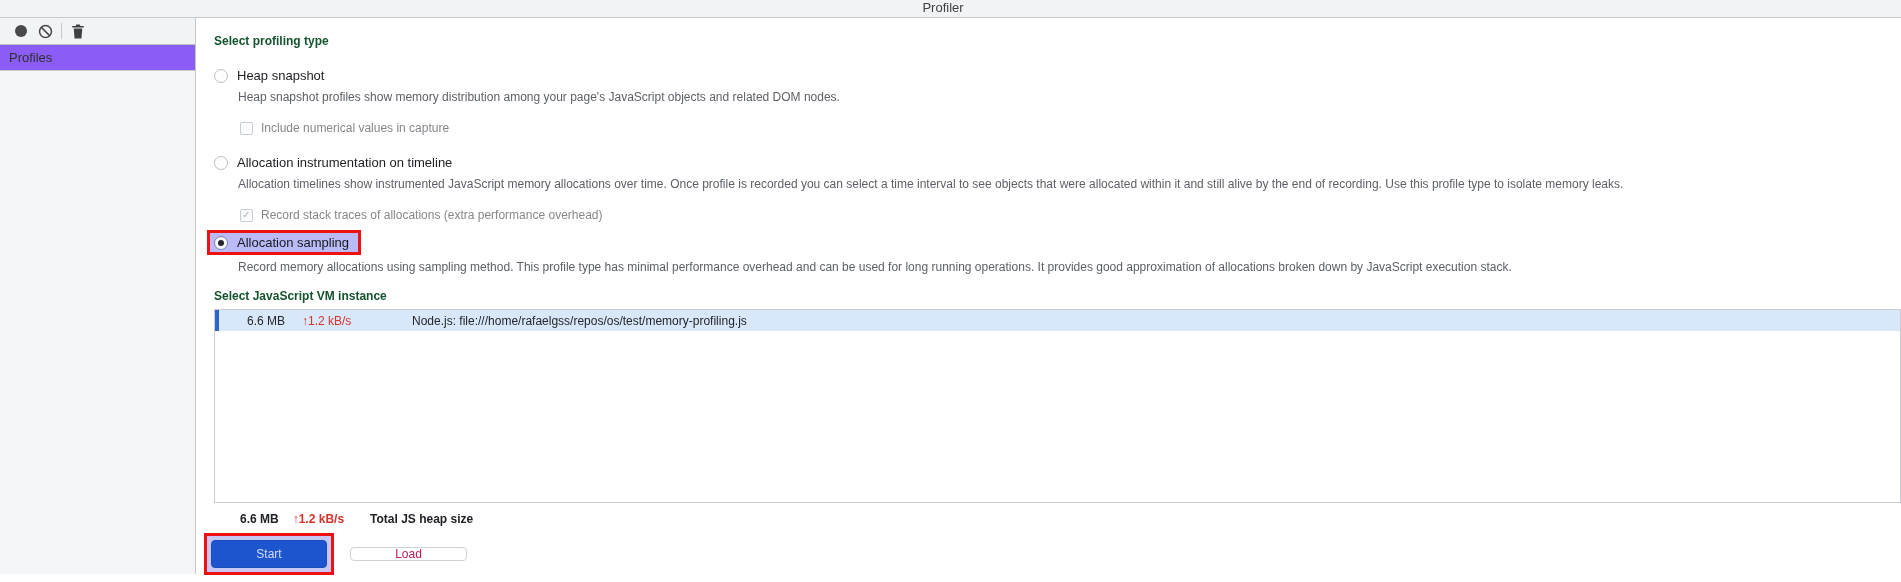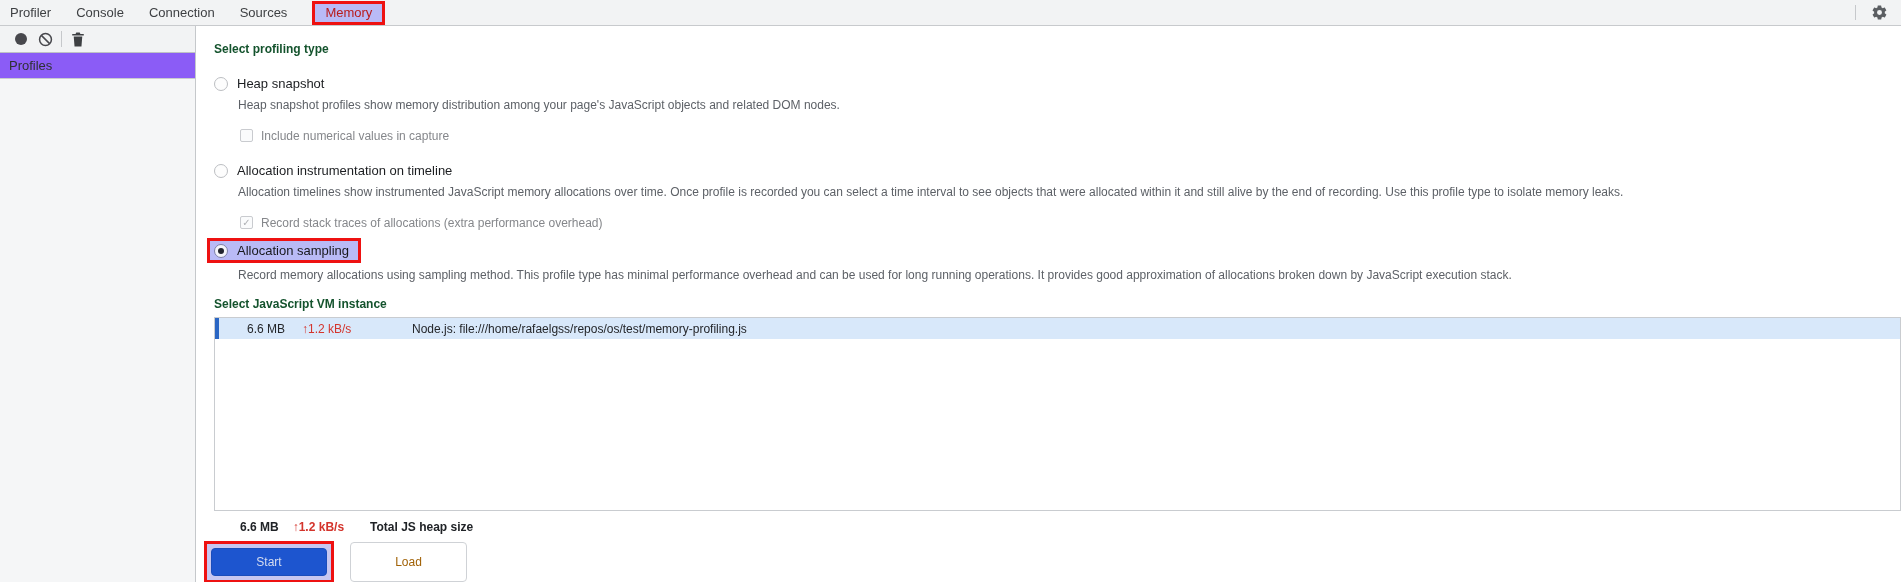--- a/index.html
+++ b/index.html
@@ -4,22 +4,22 @@
 <style>
   * { margin:0; padding:0; box-sizing:border-box; }
   html,body { background:#fff; }
   .app {
     width:1901px; height:582px; position:relative; overflow:hidden;
     font-family:"Liberation Sans","DejaVu Sans",sans-serif;
     background:#fff; color:#202124;
   }
   
   .tabbar {
-    height:26px; background:#f2f3f4; border-bottom:1px solid #c8cacd;
-    display:flex; align-items:center; padding-left:10px;
+    height:18px; background:#f2f3f4; border-bottom:1px solid #c8cacd;
+    display:flex; align-items:center; padding-left:10px;flex-direction:column;
   }
   .tab {
     font-size:13px; color:#3d3f42; margin-right:25px; white-space:nowrap;
     cursor:default;
   }
   .tab-annotation {
     border:3px solid #ee1111; background:#b9baf6; margin-right:18px;
     display:flex; align-items:center;
   }
   .tab.active { margin:0; padding:1px 10px 2px; color:#b91c1c; }
@@ -53,21 +53,21 @@
     width:14px; height:14px; border-radius:50%; border:1px solid #bcbec2;
     background:#fdfdfd; position:relative; flex:0 0 14px;
   }
   .radio.selected { border-color:#7e81a8; background:#f4f4fb; }
   .radio.selected::after {
     content:""; position:absolute; left:3px; top:3px; width:6px; height:6px;
     border-radius:50%; background:#23252e;
   }
   .desc { font-size:12px; color:#5d6167; margin:7px 0 0 24px; line-height:15px; }
   .sub-checkbox {
-    margin:16px 0 0 26px; display:flex; align-items:flex-start; gap:8px;
+    margin:16px 0 0 26px; display:flex; align-items:center; gap:8px;
     font-size:12px; color:#85878b;
   }
   .checkbox {
     width:13px; height:13px; border:1px solid #c9cbcf; border-radius:2px;
     background:#fafbfc; display:flex; align-items:center; justify-content:center;
     font-size:10px; color:#aeb0b4; line-height:1; flex:0 0 13px;
   }
   .option-annotation {
     display:inline-flex; align-items:center; gap:9px;
     border:3px solid #ee1111; background:#b9baf6;
@@ -99,22 +99,22 @@
   .actions { margin-top:7px; display:flex; align-items:center; }
   .start-annotation {
     border:3px solid #ee1111; background:#c7c7f1; padding:4px; margin-left:-10px;
   }
   .btn { font-size:12px; border-radius:4px; display:flex; align-items:center; justify-content:center; cursor:pointer; }
   .btn-start {
     width:116px; height:28px; background:#1d55cf; border:1px solid #1a4dbb;
     color:#d5dcf0;
   }
   .btn-load {
-    width:117px; height:40px; background:#fff; border:1px solid #cfd2d6;
-    color:#a16207; margin-left:16px;
+    width:117px; height:14px; background:#fff; border:1px solid #cfd2d6;
+    color:#be185d; margin-left:16px;
   }
   svg { display:block; }
 </style>
 </head>
 <body>
 
 <div class="app">
 
   <div class="tabbar">
     <div class="tab">Profiler</div>

